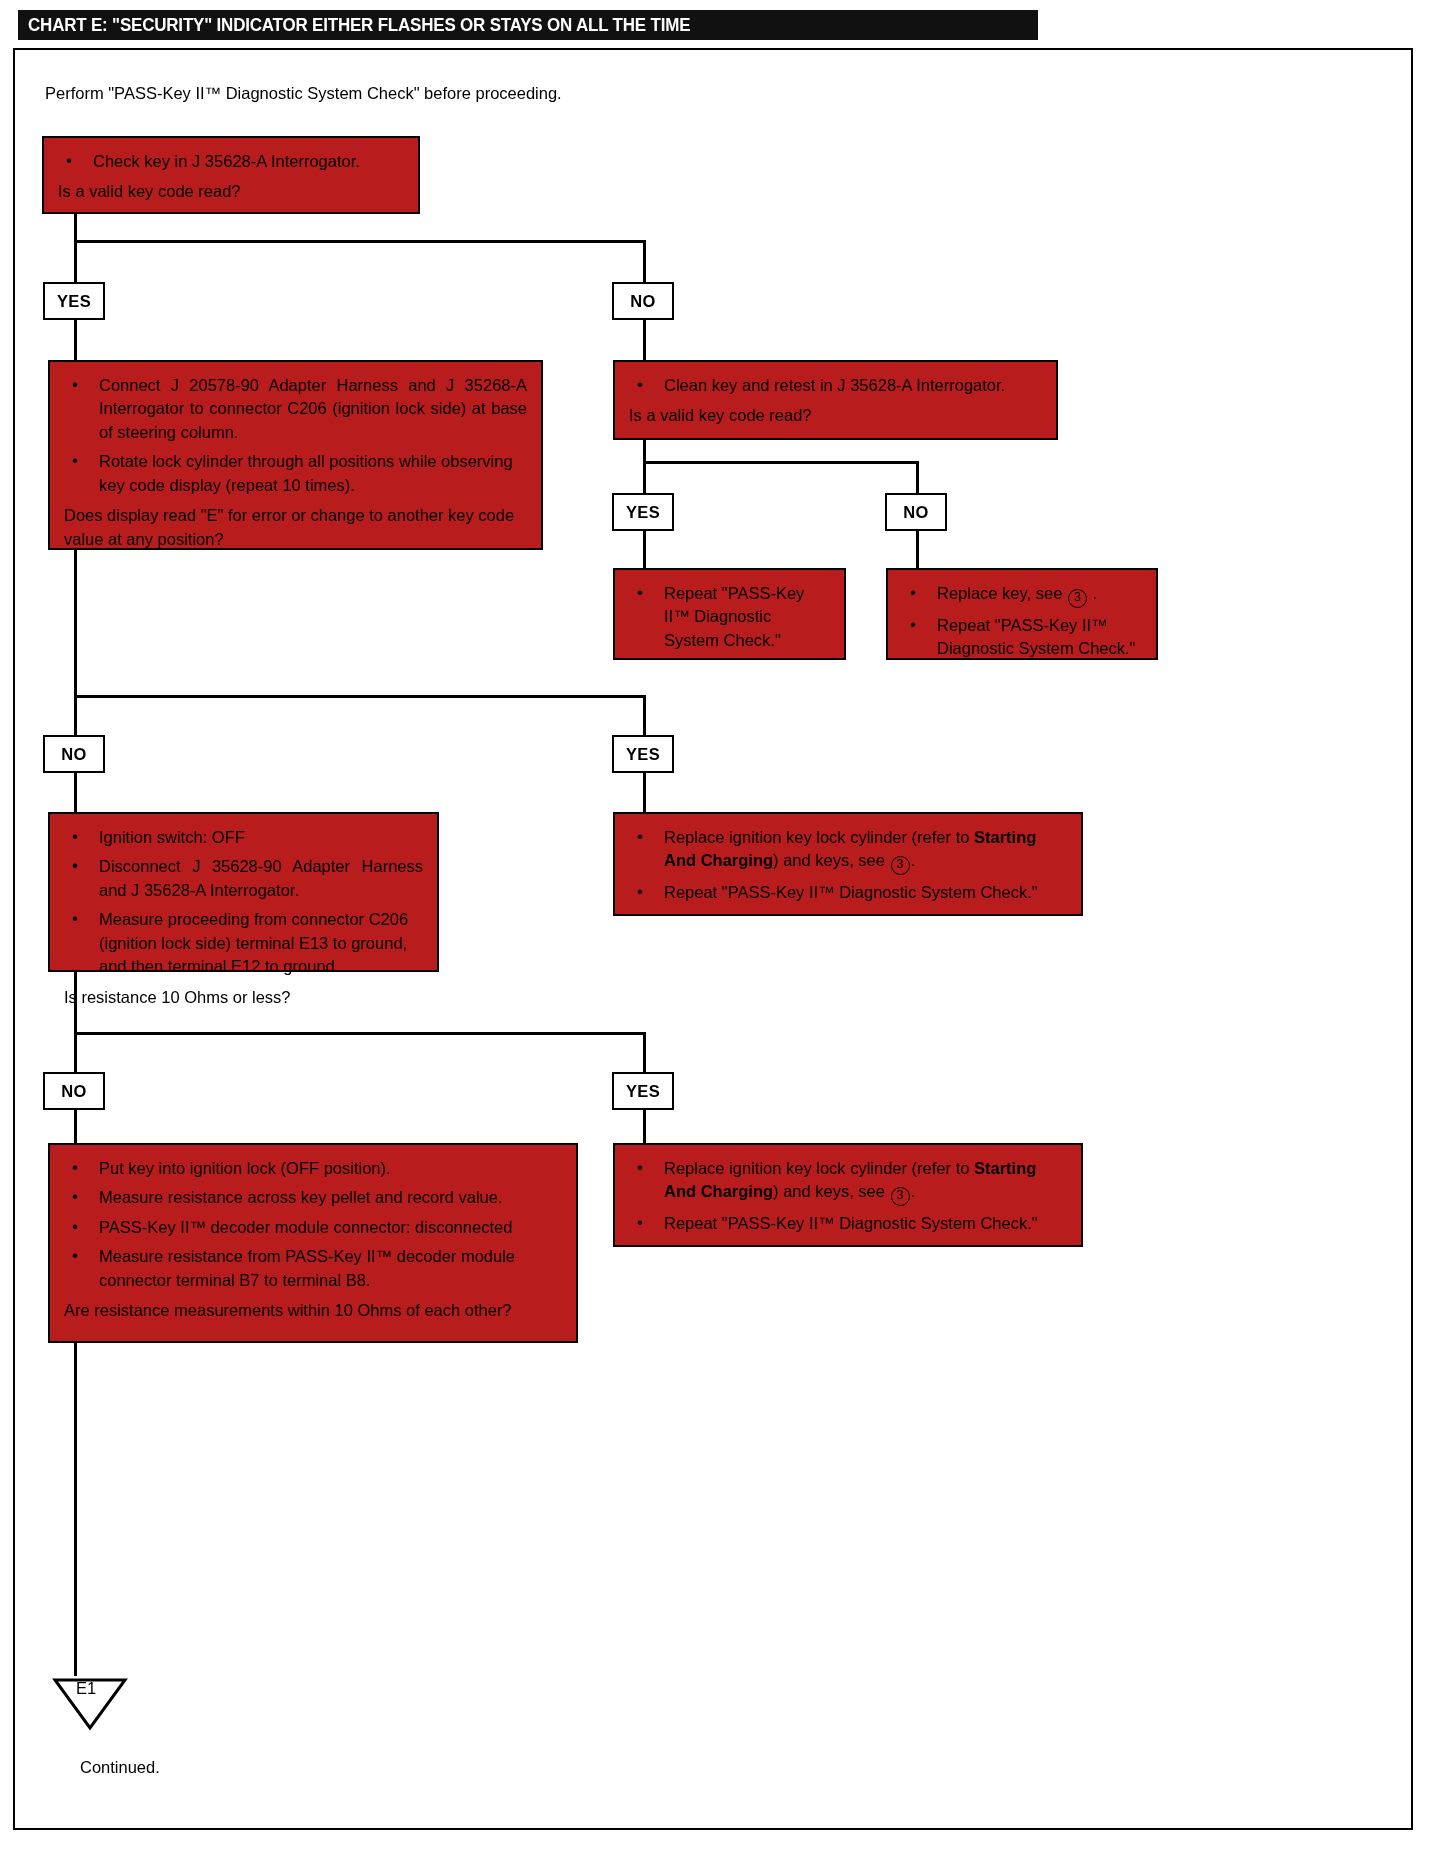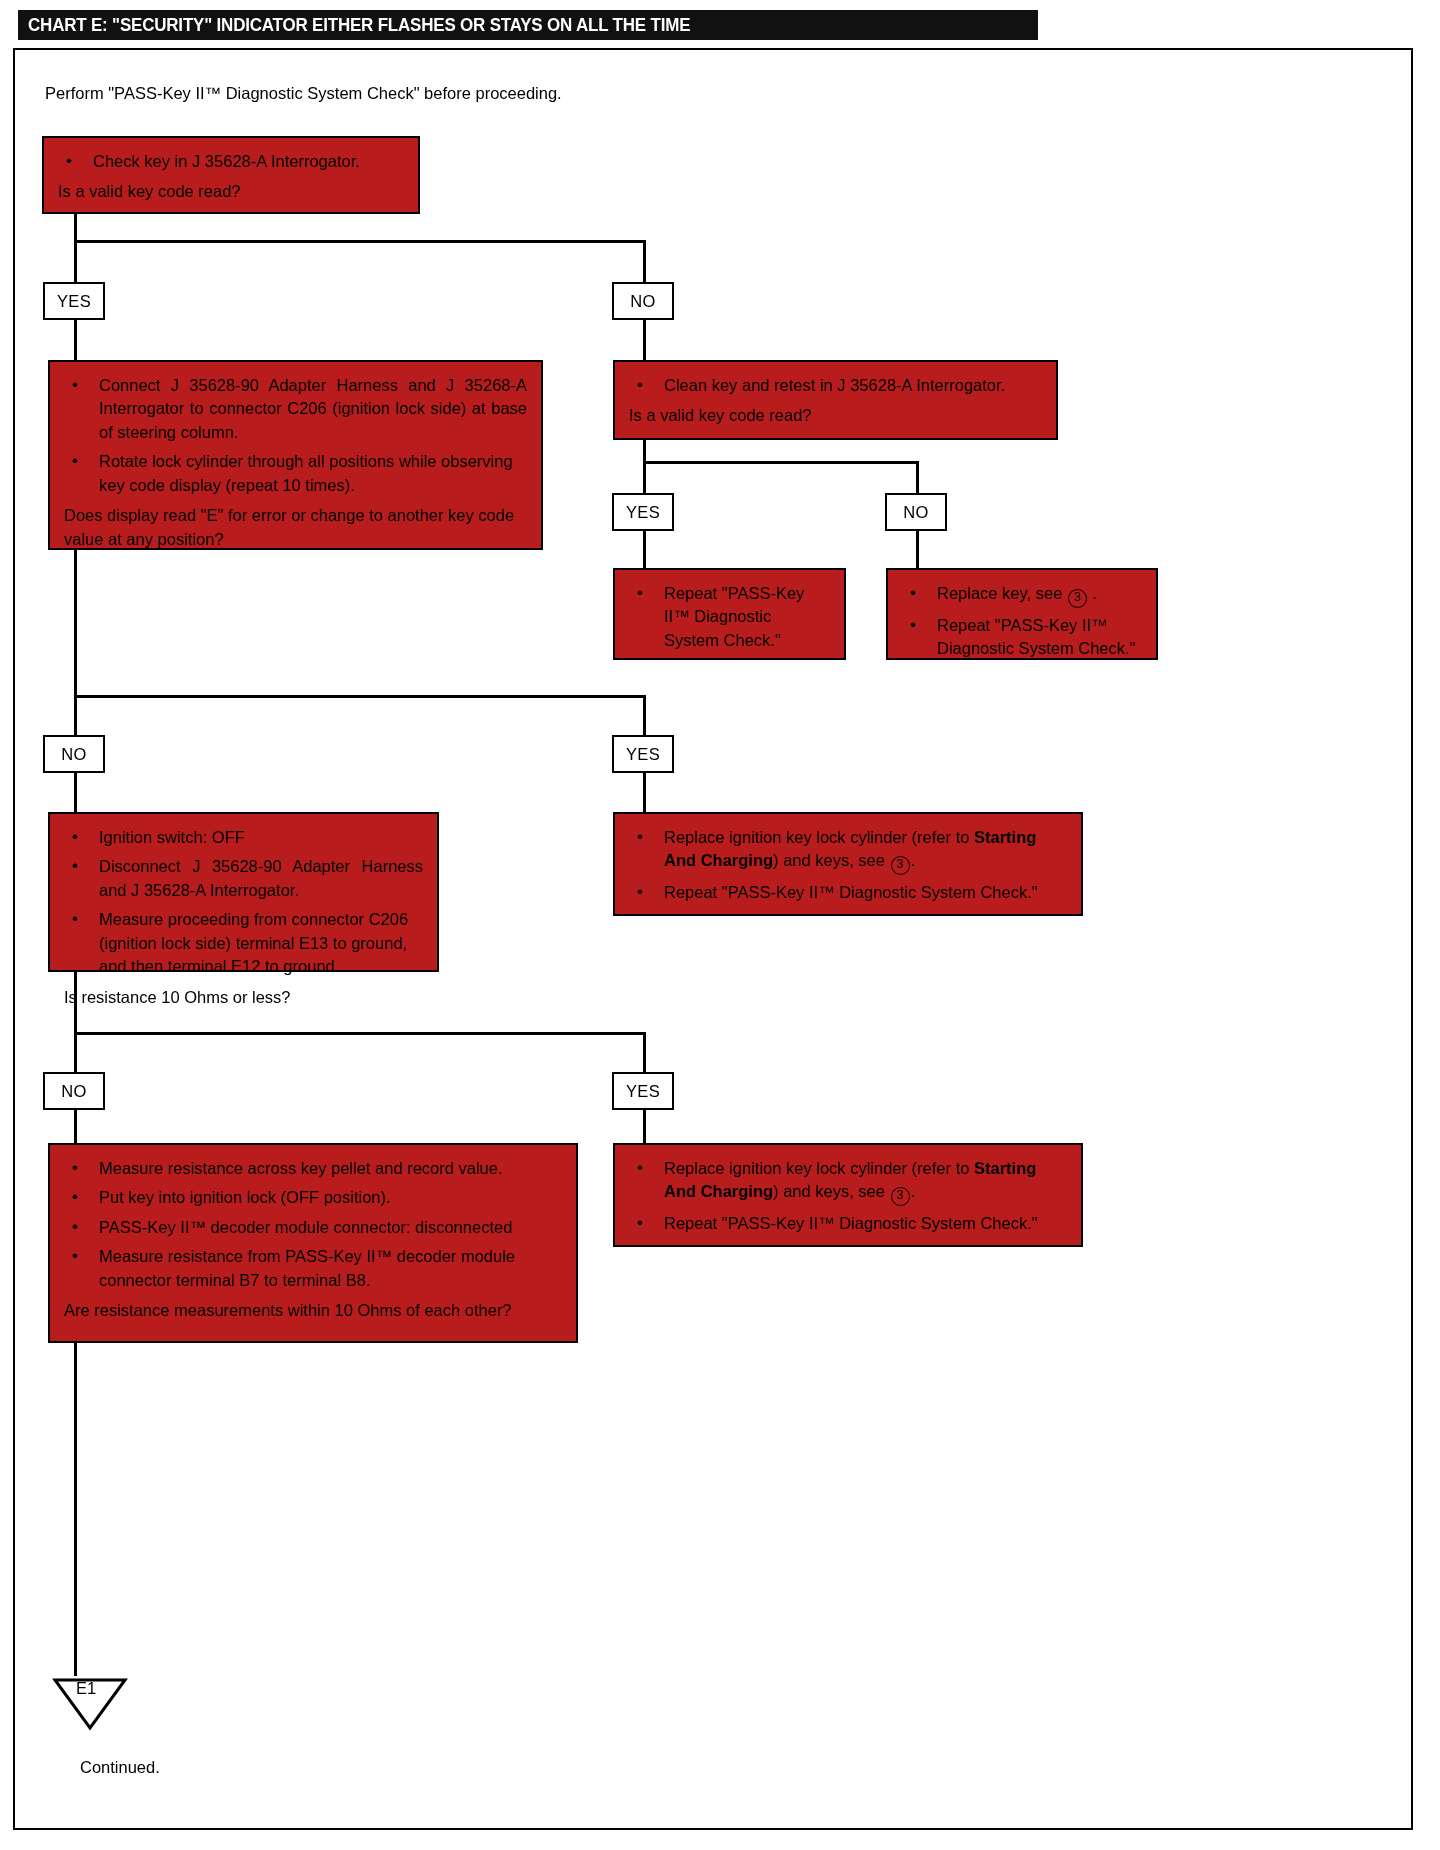--- a/index.html
+++ b/index.html
@@ -96,20 +96,21 @@
     border: 2.5px solid #000;
     background: #fff;
     box-sizing: border-box;
     width: 62px;
     height: 38px;
     display: flex;
     align-items: center;
     justify-content: center;
     font-size: 16.5px;
     letter-spacing: 0.3px;
+    font-weight: bold;
   }
 
   
   .vline {
     position: absolute;
     width: 3px;
     background: #000;
   }
   .hline {
     position: absolute;
@@ -182,21 +183,21 @@
   </div>
   <div class="ynbox" style="left:612px; top:282px;">
     <span>NO</span>
   </div>
 
   <div class="vline" style="left:74px; top:320px; height:41px;"></div>
   <div class="vline" style="left:643px; top:320px; height:41px;"></div>
 
   <div class="fbox just" style="left:48px; top:360px; width:495px; height:190px;">
     <ul>
-      <li>Connect J 35628-90 Adapter Harness and J 35268-A Interrogator to connector C206 (ignition lock side) at base of steering column.</li>
+      <li>Connect J 20578-90 Adapter Harness and J 35268-A Interrogator to connector C206 (ignition lock side) at base of steering column.</li>
       <li>Rotate lock cylinder through all positions while observing key code display (repeat 10 times).</li>
     </ul>
     <div class="qline">Does display read "E" for error or change to another key code value at any position?</div>
   </div>
 
   <div class="fbox" style="left:613px; top:360px; width:445px; height:80px;">
     <ul>
       <li>Clean key and retest in J 35628-A Interrogator.</li>
     </ul>
     <div class="qline">Is a valid key code read?</div>
@@ -271,22 +272,22 @@
   </div>
   <div class="ynbox" style="left:612px; top:1072px;">
     <span>YES</span>
   </div>
 
   <div class="vline" style="left:74px; top:1110px; height:34px;"></div>
   <div class="vline" style="left:643px; top:1110px; height:34px;"></div>
 
   <div class="fbox" style="left:48px; top:1143px; width:530px; height:200px;">
     <ul>
+      <li>Put key into ignition lock (OFF position).</li>
       <li>Measure resistance across key pellet and record value.</li>
-      <li>Put key into ignition lock (OFF position).</li>
       <li>PASS-Key II™ decoder module connector:  disconnected</li>
       <li>Measure resistance from PASS-Key II™ decoder module connector terminal B7 to terminal B8.</li>
     </ul>
     <div class="qline">Are resistance measurements within 10 Ohms of each other?</div>
   </div>
 
   <div class="fbox" style="left:613px; top:1143px; width:470px; height:104px;">
     <ul>
       <li>Replace ignition key lock cylinder (refer to <b>Starting And Charging</b>) and keys, see <span class="circ">3</span>.</li>
       <li>Repeat "PASS-Key II™ Diagnostic System Check."</li>

